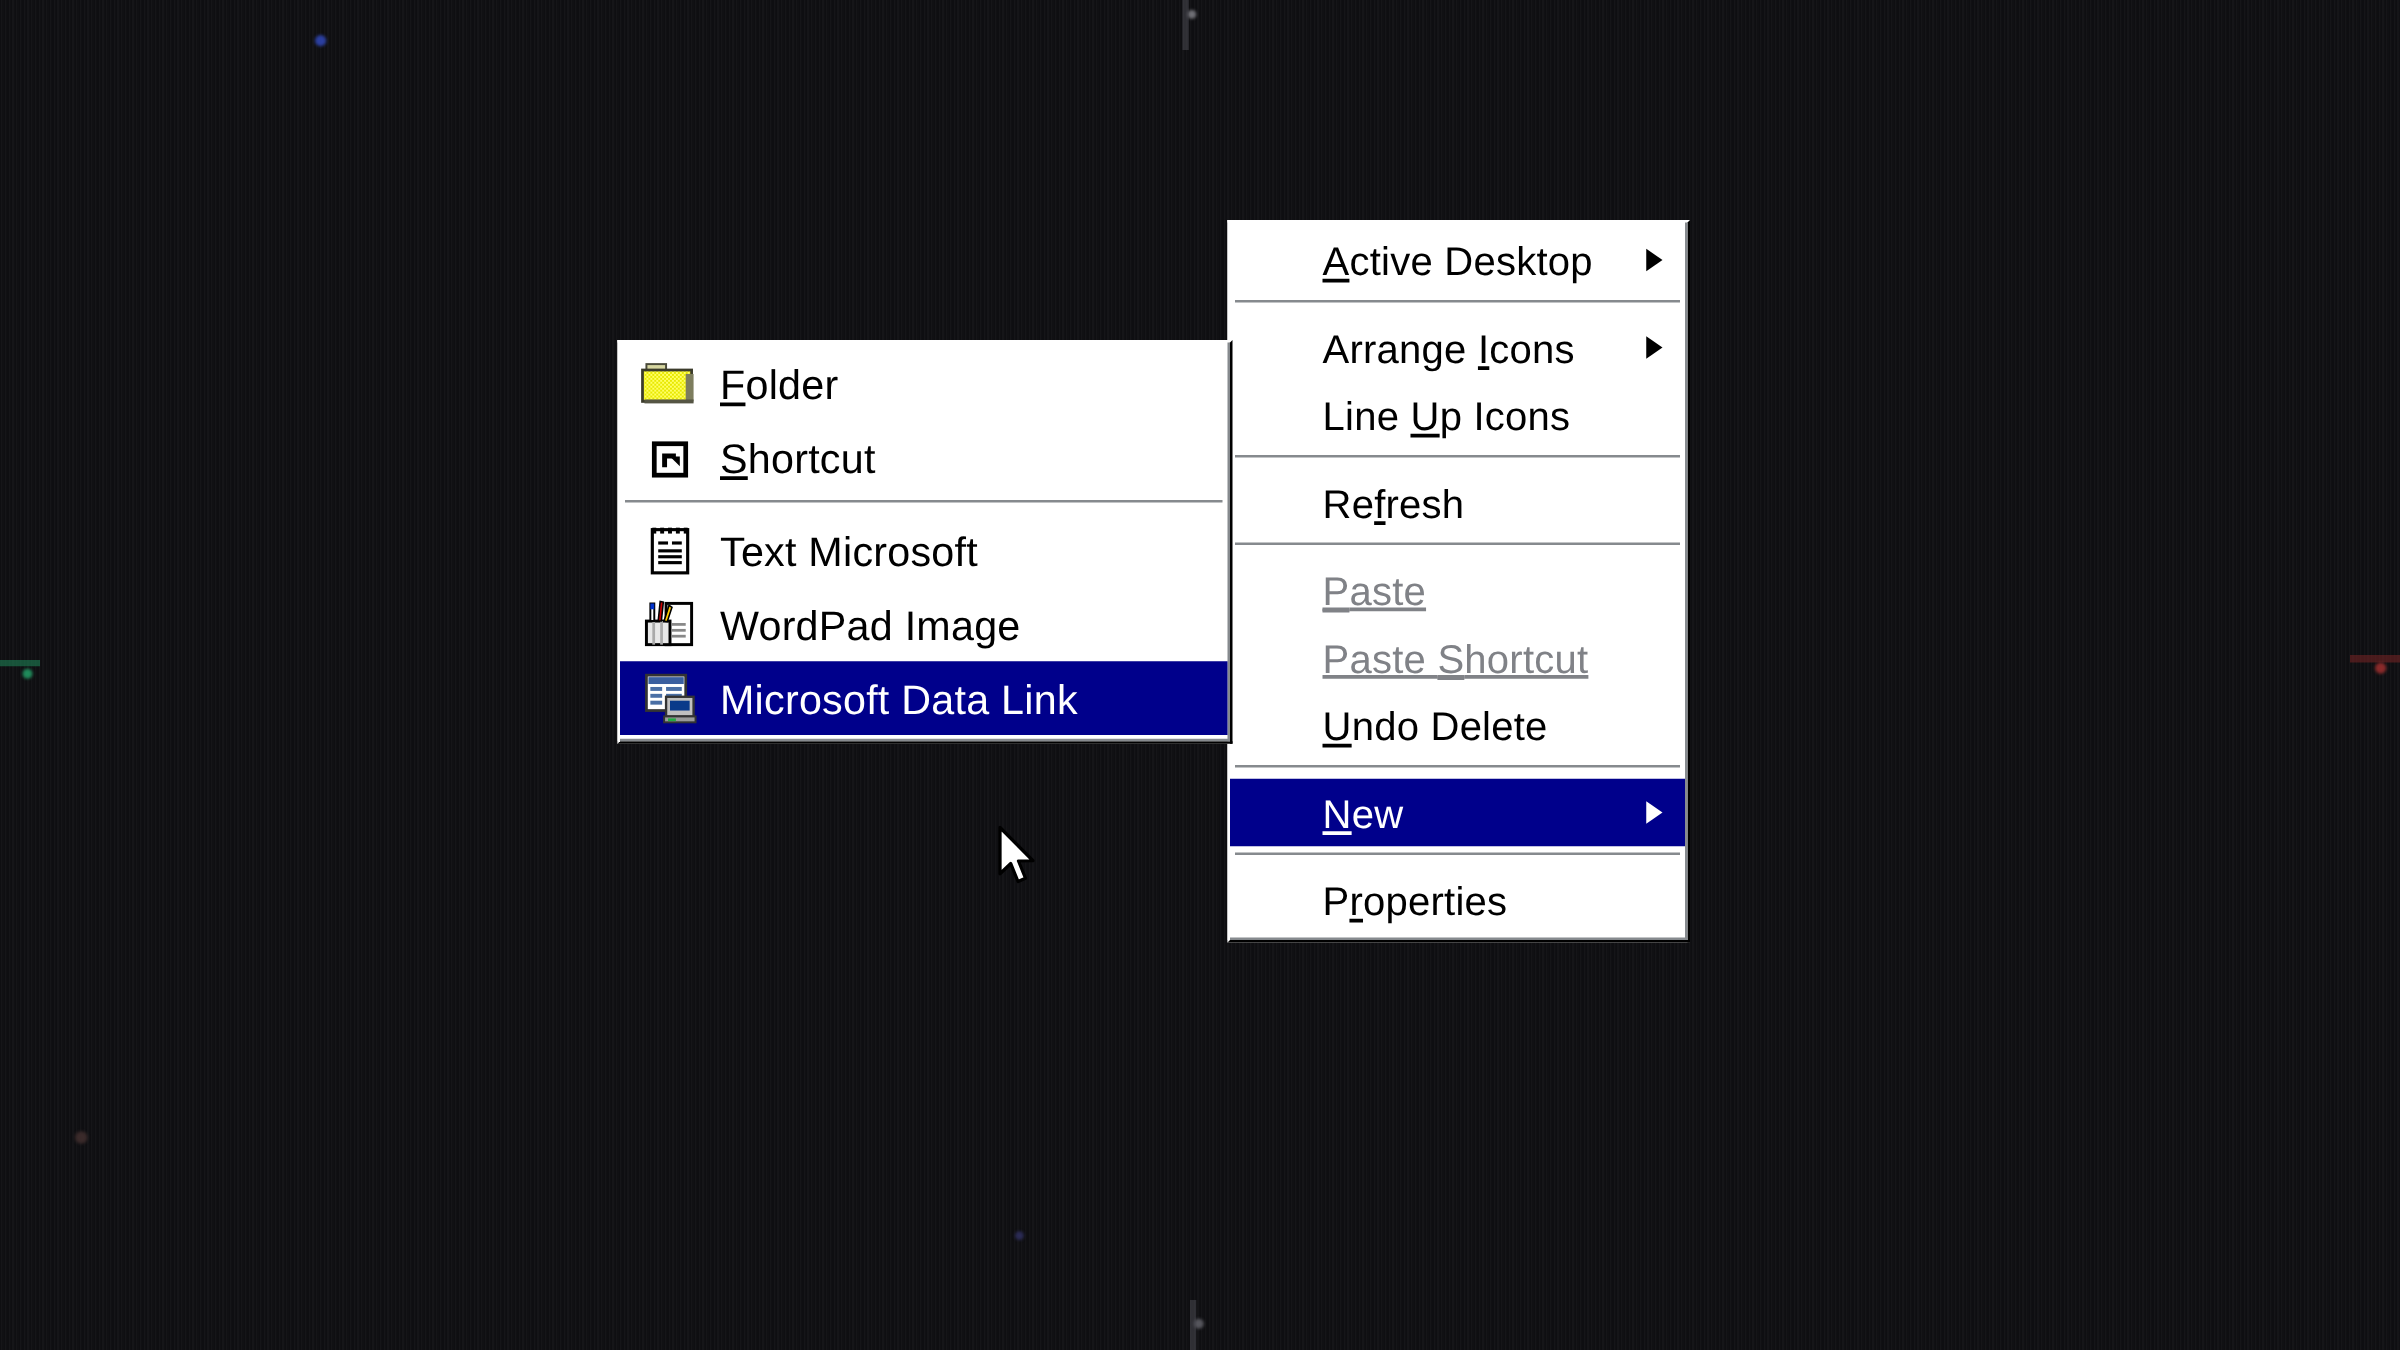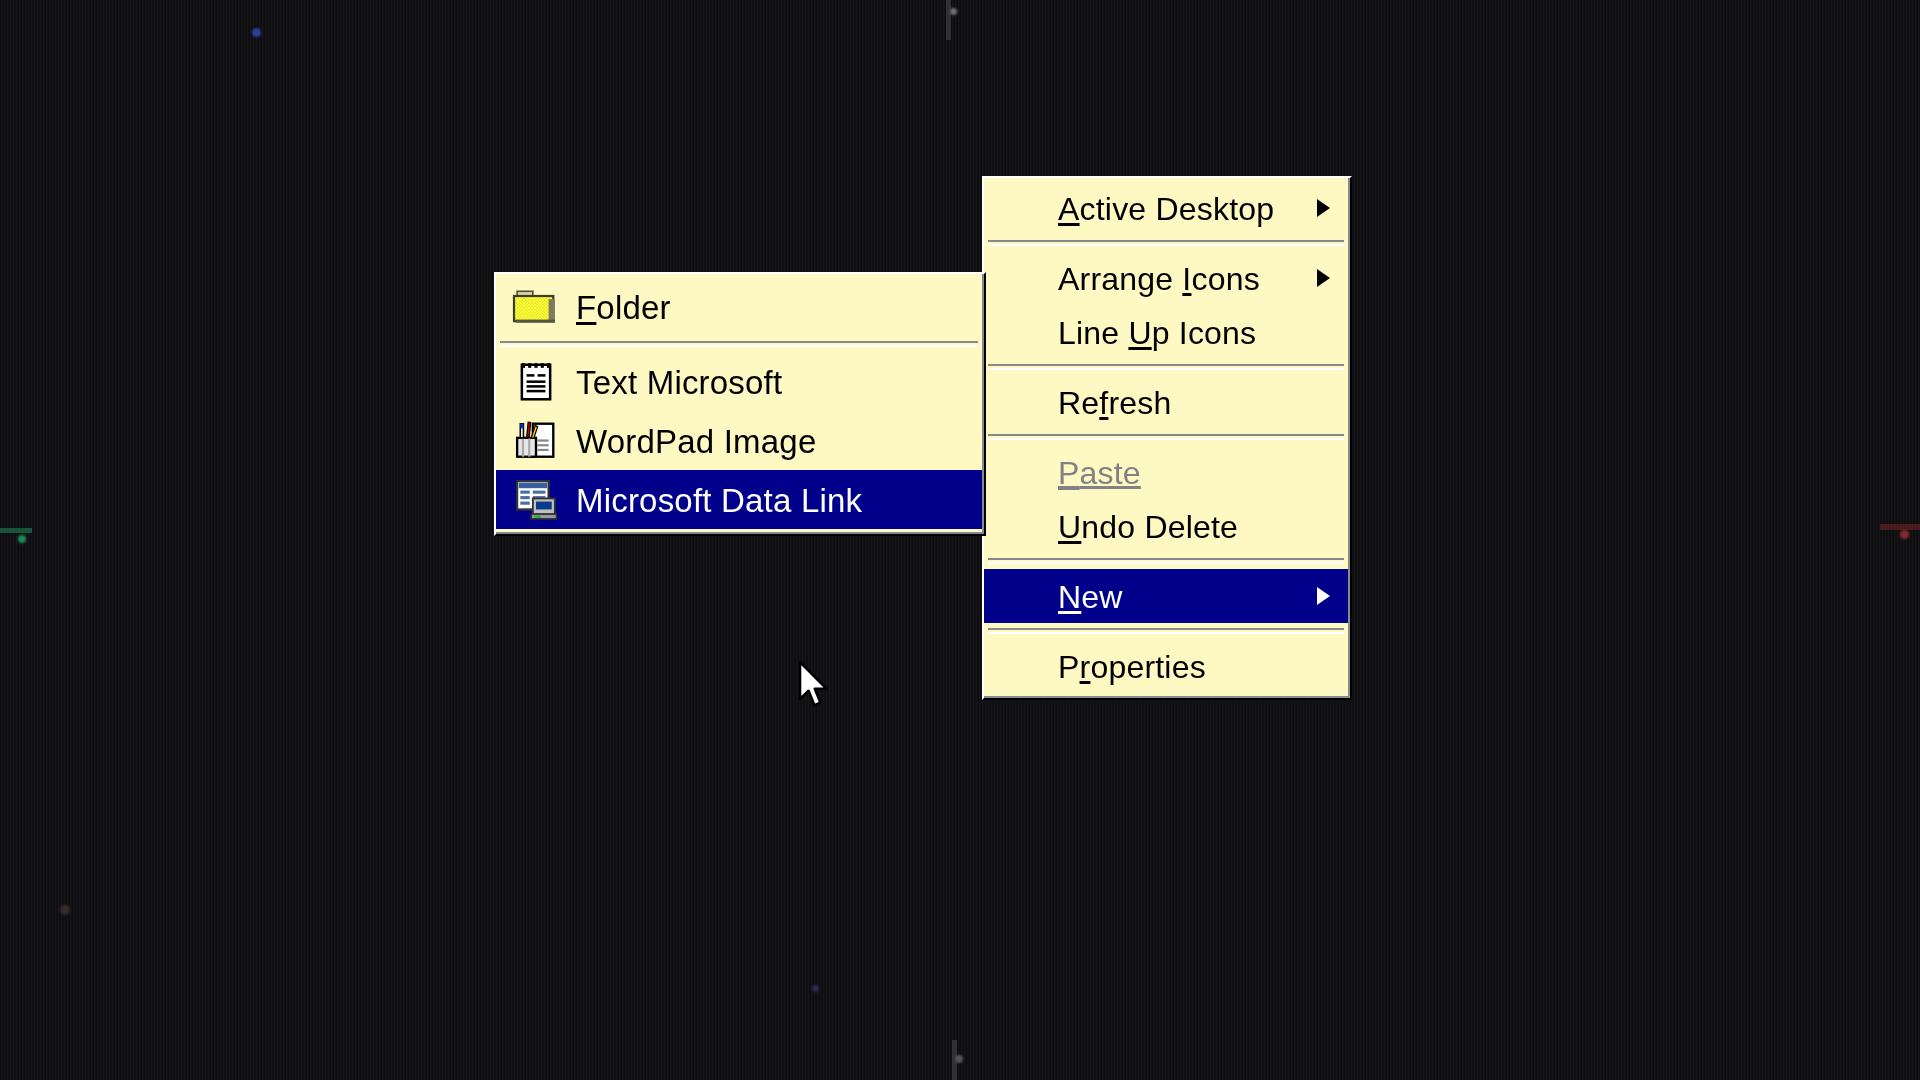--- a/index.html
+++ b/index.html
@@ -37,21 +37,21 @@
   }
   .streak {
     position: absolute;
     pointer-events: none;
     filter: blur(0.6px);
   }
 
   
   .menu {
     position: absolute;
-    background: #fef9c3;
+    background: #ffffff;
     box-sizing: border-box;
     
     border-top: 2px solid #ffffff;
     border-left: 2px solid #ffffff;
     border-right: 2px solid #000000;
     border-bottom: 2px solid #000000;
     padding: 3px 0;
     font-family: "Liberation Sans", sans-serif;
     user-select: none;
   }
@@ -200,20 +200,23 @@
     <div class="mi">
       <span class="mi-label">Re<u>f</u>resh</span>
     </div>
 
     <div class="sep"></div>
 
     <div class="mi disabled">
       <span class="mi-label"><u>P</u>aste</span>
     </div>
 
+    <div class="mi disabled">
+      <span class="mi-label">Paste <u>S</u>hortcut</span>
+    </div>
 
     <div class="mi">
       <span class="mi-label"><u>U</u>ndo Delete</span>
     </div>
 
     <div class="sep"></div>
 
     <div class="mi selected">
       <span class="mi-label"><u>N</u>ew</span>
       <span class="mi-arrow"></span>
@@ -243,20 +246,30 @@
           </defs>
           <rect x="4" y="4" width="10" height="3" fill="#d6d6a0" stroke="#4a4a3a" stroke-width="1"></rect>
           <rect x="2" y="7" width="25" height="16" fill="url(#fdither)" stroke="#3b3b2b" stroke-width="1.4"></rect>
           <rect x="24" y="9" width="4" height="14" fill="#7d7d5e"></rect>
           <rect x="3" y="22" width="25" height="2" fill="#555544"></rect>
         </svg>
       </span>
       <span class="mi-label"><u>F</u>older</span>
     </div>
 
+    <div class="mi">
+      <span class="mi-icon">
+        <svg class="icon-svg" viewBox="0 0 32 28">
+          <rect x="8" y="7" width="16" height="16" fill="#ffffff" stroke="#000000" stroke-width="2.4"></rect>
+          <path d="M12 19 L12 12 L19 12 L19 14.5 L14.5 14.5 L14.5 19 Z" fill="#000000"></path>
+          <path d="M16 13.5 L21 18.5 L21 13.5 Z" fill="#000000"></path>
+        </svg>
+      </span>
+      <span class="mi-label"><u>S</u>hortcut</span>
+    </div>
 
     <div class="sep"></div>
 
     <div class="mi">
       <span class="mi-icon">
         <svg class="icon-svg" viewBox="0 0 32 28">
           <rect x="7" y="3" width="18" height="22" fill="#ffffff" stroke="#000000" stroke-width="1.6"></rect>
           <g fill="#000000">
             <rect x="7" y="2" width="2" height="3"></rect>
               <rect x="11" y="2" width="2" height="3"></rect>

